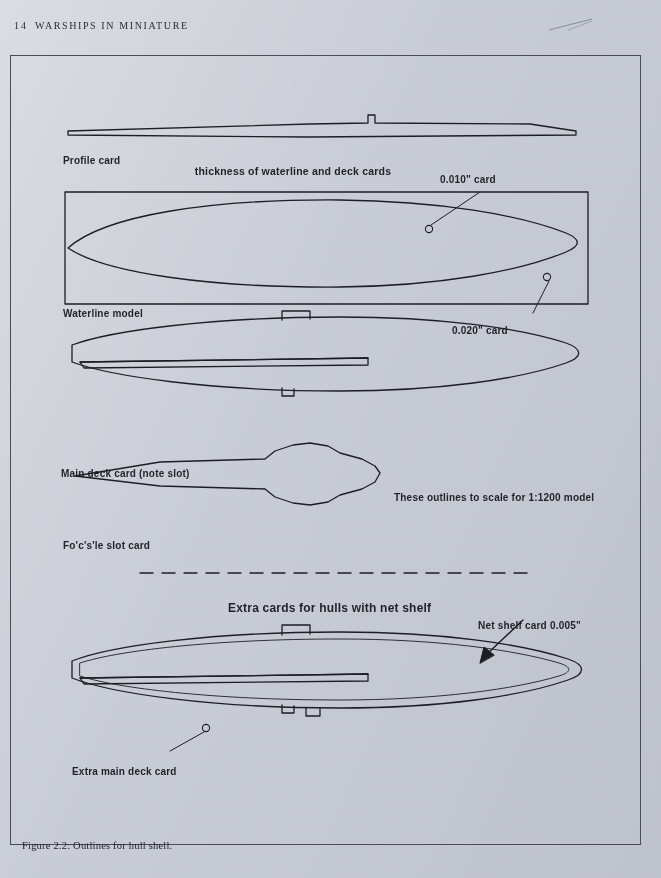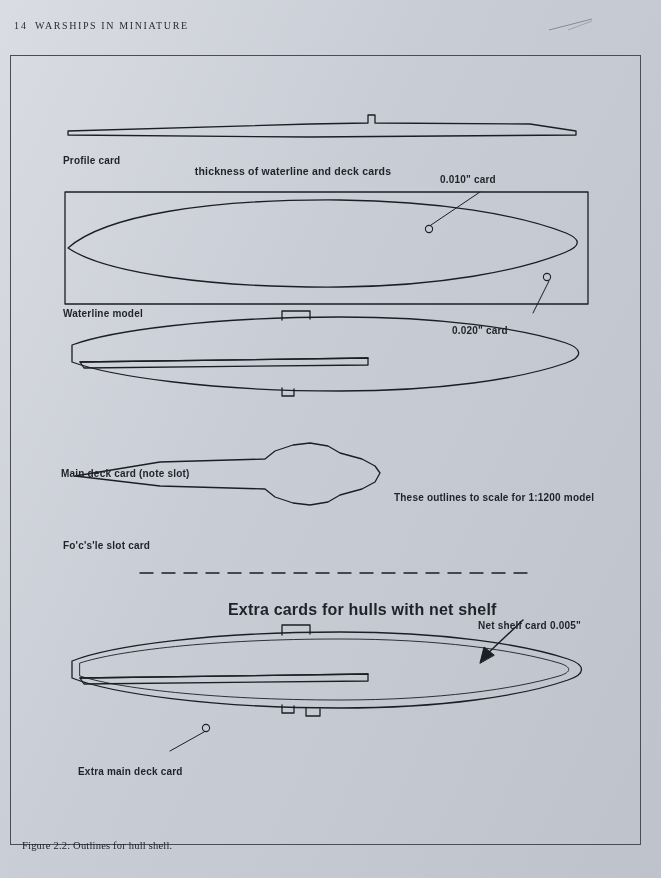--- a/index.html
+++ b/index.html
@@ -64,21 +64,21 @@
   .lbl {
     position: absolute;
     font-family: "Liberation Sans", sans-serif;
     font-size: 10px;
     font-weight: bold;
     color: #1f2228;
     white-space: nowrap;
     letter-spacing: 0.2px;
   }
   .lbl.mid { font-size: 10.5px; }
-  .lbl.big { font-size: 16px; }
+  .lbl.big { font-size: 12px; }
   .lbl.two { line-height: 12px; white-space: normal; text-align: center; }
 
   
   .caption {
     position: absolute;
     left: 22px;
     top: 840px;
     font-family: "Liberation Serif", serif;
     font-size: 10.5px;
     color: #1f2228;
@@ -206,18 +206,18 @@
   <div class="lbl" style="left:61px; top:468px;">Main deck card (note slot)</div>
 
   <div class="lbl" style="left:394px; top:475px;margin-top:17px;">These outlines to scale for 1:1200 model</div>
 
   <div class="lbl" style="left:63px; top:540px;">Fo'c's'le slot card</div>
 
   <div class="lbl big" style="left:228px; top:601px;">Extra cards for hulls with net shelf</div>
 
   <div class="lbl" style="left:478px; top:620px;">Net shelf card 0.005"</div>
 
-  <div class="lbl" style="left:78px; top:766px;">Extra main deck card</div>
+  <div class="lbl" style="left:72px; top:766px;">Extra main deck card</div>
 
   <div class="caption">Figure 2.2: Outlines for hull shell.</div>
 
 
 </div>
 
 </body></html>

